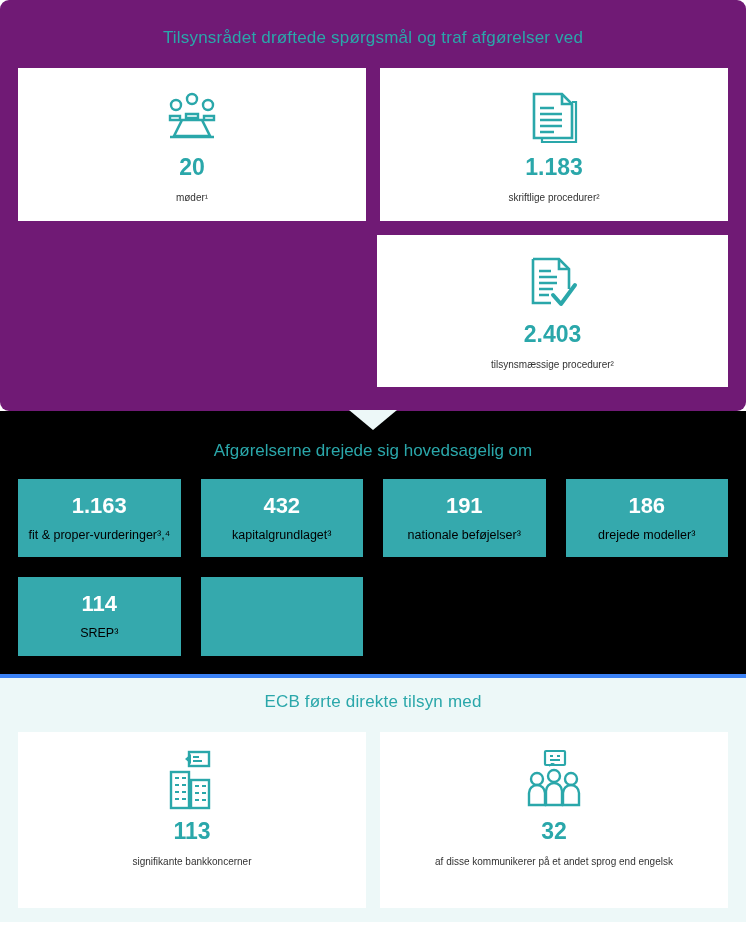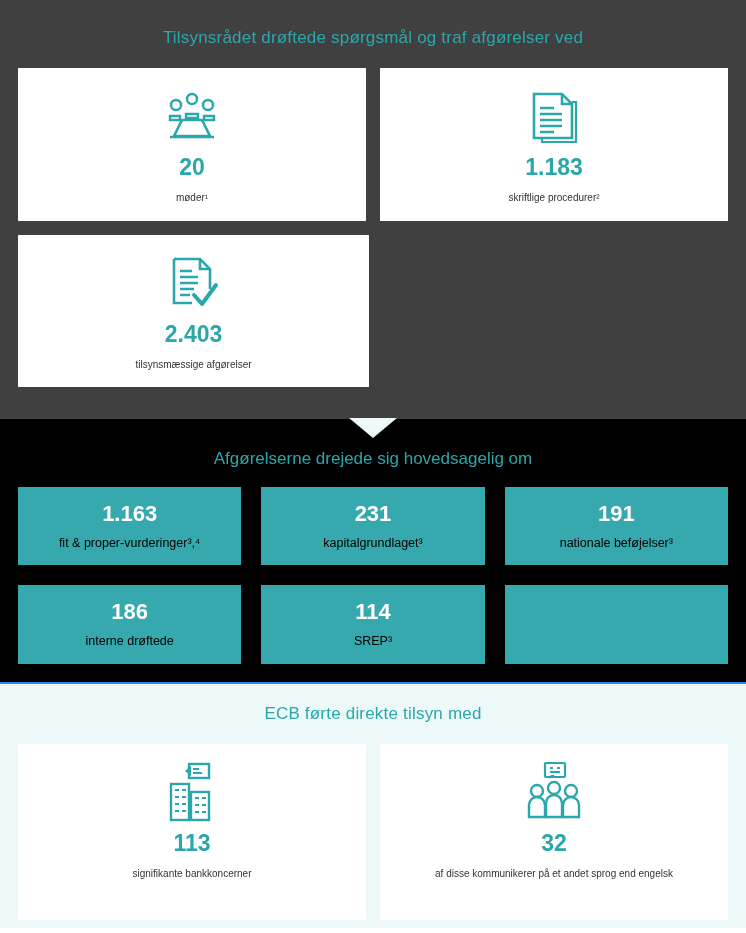--- a/index.html
+++ b/index.html
@@ -11,22 +11,23 @@
   }
   .page {
     width: 746px; height: 933px;
     position: relative;
     overflow: hidden;
     background: #ffffff;
   }
 
   
   .section-light {
-    background: #404040;
-    padding: 18px 18px 8px 18px;
+    background: #701a75;
+    padding: 18px 18px 0 18px;
+    border-radius: 9px;
   }
   .section-title {
     color: #2aa7aa;
     font-size: 17px;
     text-align: center;
     letter-spacing: .2px;
     margin: 10px 0 20px 0;
   }
   .card-row {
     display: flex;
@@ -61,21 +62,21 @@
     margin-bottom: 10px;
   }
   .card-label {
     color: #333333;
     font-size: 10px;
     line-height: 1.35;
     max-width: 320px;
   }
   .center-row {
     display: flex;
-    justify-content: flex-start;
+    justify-content: flex-end;
     margin-top: 14px;
     padding-bottom: 24px;
   }
 
   
   .arrow-band {
     position: relative;
     height: 0;
   }
   .arrow-down {
@@ -87,31 +88,31 @@
     border-left: 24px solid transparent;
     border-right: 24px solid transparent;
     border-top: 20px solid #edf8f8;
     z-index: 5;
   }
 
   
   .section-dark {
     background: #000000;
     padding: 14px 18px 18px 18px;
-    border-bottom: 2px solid #3b82f6;
+    border-bottom: 4px solid #3b82f6;
   }
   .section-title-dark {
     color: #2aa7aa;
     font-size: 17px;
     text-align: center;
     margin: 16px 0 18px 0;
   }
   .tile-grid {
     display: grid;
-    grid-template-columns: repeat(3, 1fr);
+    grid-template-columns: repeat(4, 1fr);
     gap: 20px 20px;
   }
   .tile {
     background: #35a9ad;
     text-align: center;
     padding: 14px 8px 14px 8px;
     display: flex;
     flex-direction: column;
     justify-content: center;
     min-height: 78px;
@@ -124,21 +125,21 @@
   }
   .tile-label {
     color: #000000;
     font-size: 12.5px;
     line-height: 1.3;
   }
 
   
   .section-light2 {
     background: #edf8f8;
-    padding: 10px 18px 18px 18px;
+    padding: 4px 18px 18px 18px;
     height: 244px;
   }
   .card2 {
     background: #ffffff;
     flex: 1 1 0;
     padding: 18px 14px 14px 14px;
     text-align: center;
     min-height: 176px;
     display: flex;
     flex-direction: column;
@@ -195,48 +196,48 @@
         <div class="icon-wrap">
           <svg width="52" height="56" viewBox="0 0 52 56">
             <path d="M6 4 h26 l10 10 v20" fill="none" stroke="#2aa7aa" stroke-width="2.6"></path>
             <path d="M6 4 v44 h18" fill="none" stroke="#2aa7aa" stroke-width="2.6"></path>
             <path d="M32 4 v10 h10" fill="none" stroke="#2aa7aa" stroke-width="2.6"></path>
             <path d="M12 16 h12 M12 22 h18 M12 28 h18 M12 34 h14 M12 40 h10" stroke="#2aa7aa" stroke-width="2.4" fill="none"></path>
             <path d="M26 40 l8 9 14 -19" fill="none" stroke="#2aa7aa" stroke-width="4" stroke-linecap="round" stroke-linejoin="round"></path>
           </svg>
         </div>
         <div class="big-number">2.403</div>
-        <div class="card-label">tilsynsmæssige afgørelser</div>
+        <div class="card-label">tilsynsmæssige procedurer²</div>
       </div>
     </div>
   </div>
 
   <div class="arrow-band">
     <div class="arrow-down"></div>
   </div>
 
   <div class="section-dark">
     <div class="section-title-dark">Afgørelserne drejede sig hovedsagelig om</div>
 
     <div class="tile-grid">
       <div class="tile">
         <div class="tile-number">1.163</div>
         <div class="tile-label">fit &amp; proper-vurderinger³,⁴</div>
       </div>
       <div class="tile">
-        <div class="tile-number">231</div>
+        <div class="tile-number">432</div>
         <div class="tile-label">kapitalgrundlaget³</div>
       </div>
       <div class="tile">
         <div class="tile-number">191</div>
         <div class="tile-label">nationale beføjelser³</div>
       </div>
       <div class="tile">
         <div class="tile-number">186</div>
-        <div class="tile-label">interne drøftede</div>
+        <div class="tile-label">drejede modeller³</div>
       </div>
       <div class="tile">
         <div class="tile-number">114</div>
         <div class="tile-label">SREP³</div>
       </div>
       <div class="tile">
       </div>
     </div>
   </div>
 

